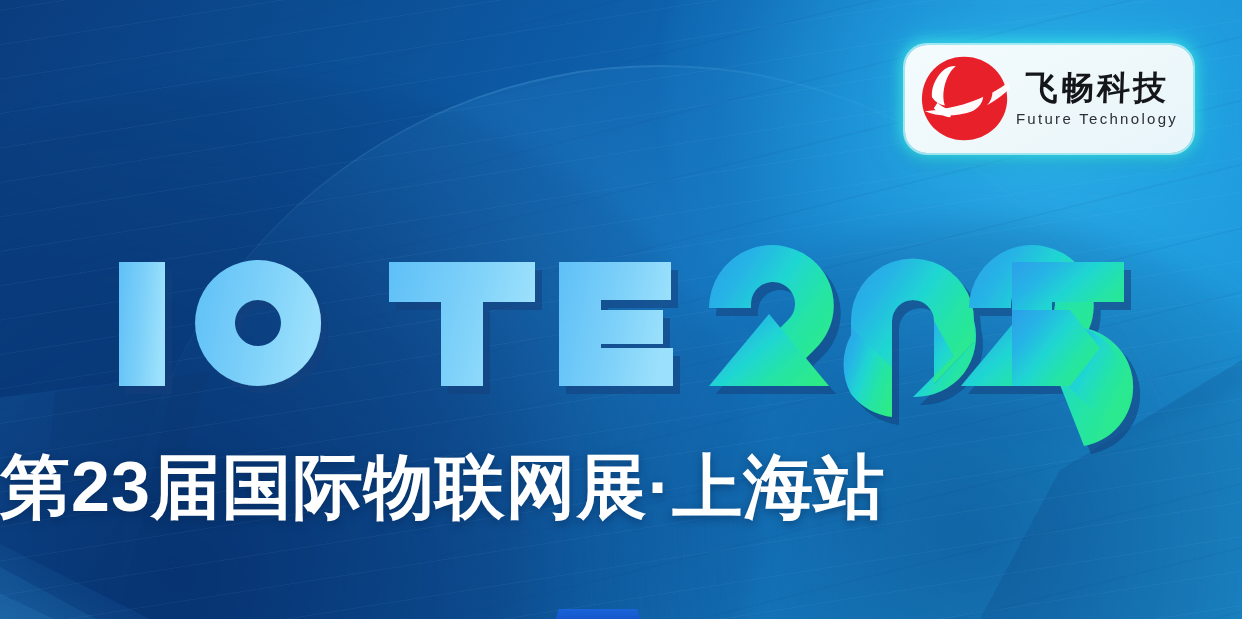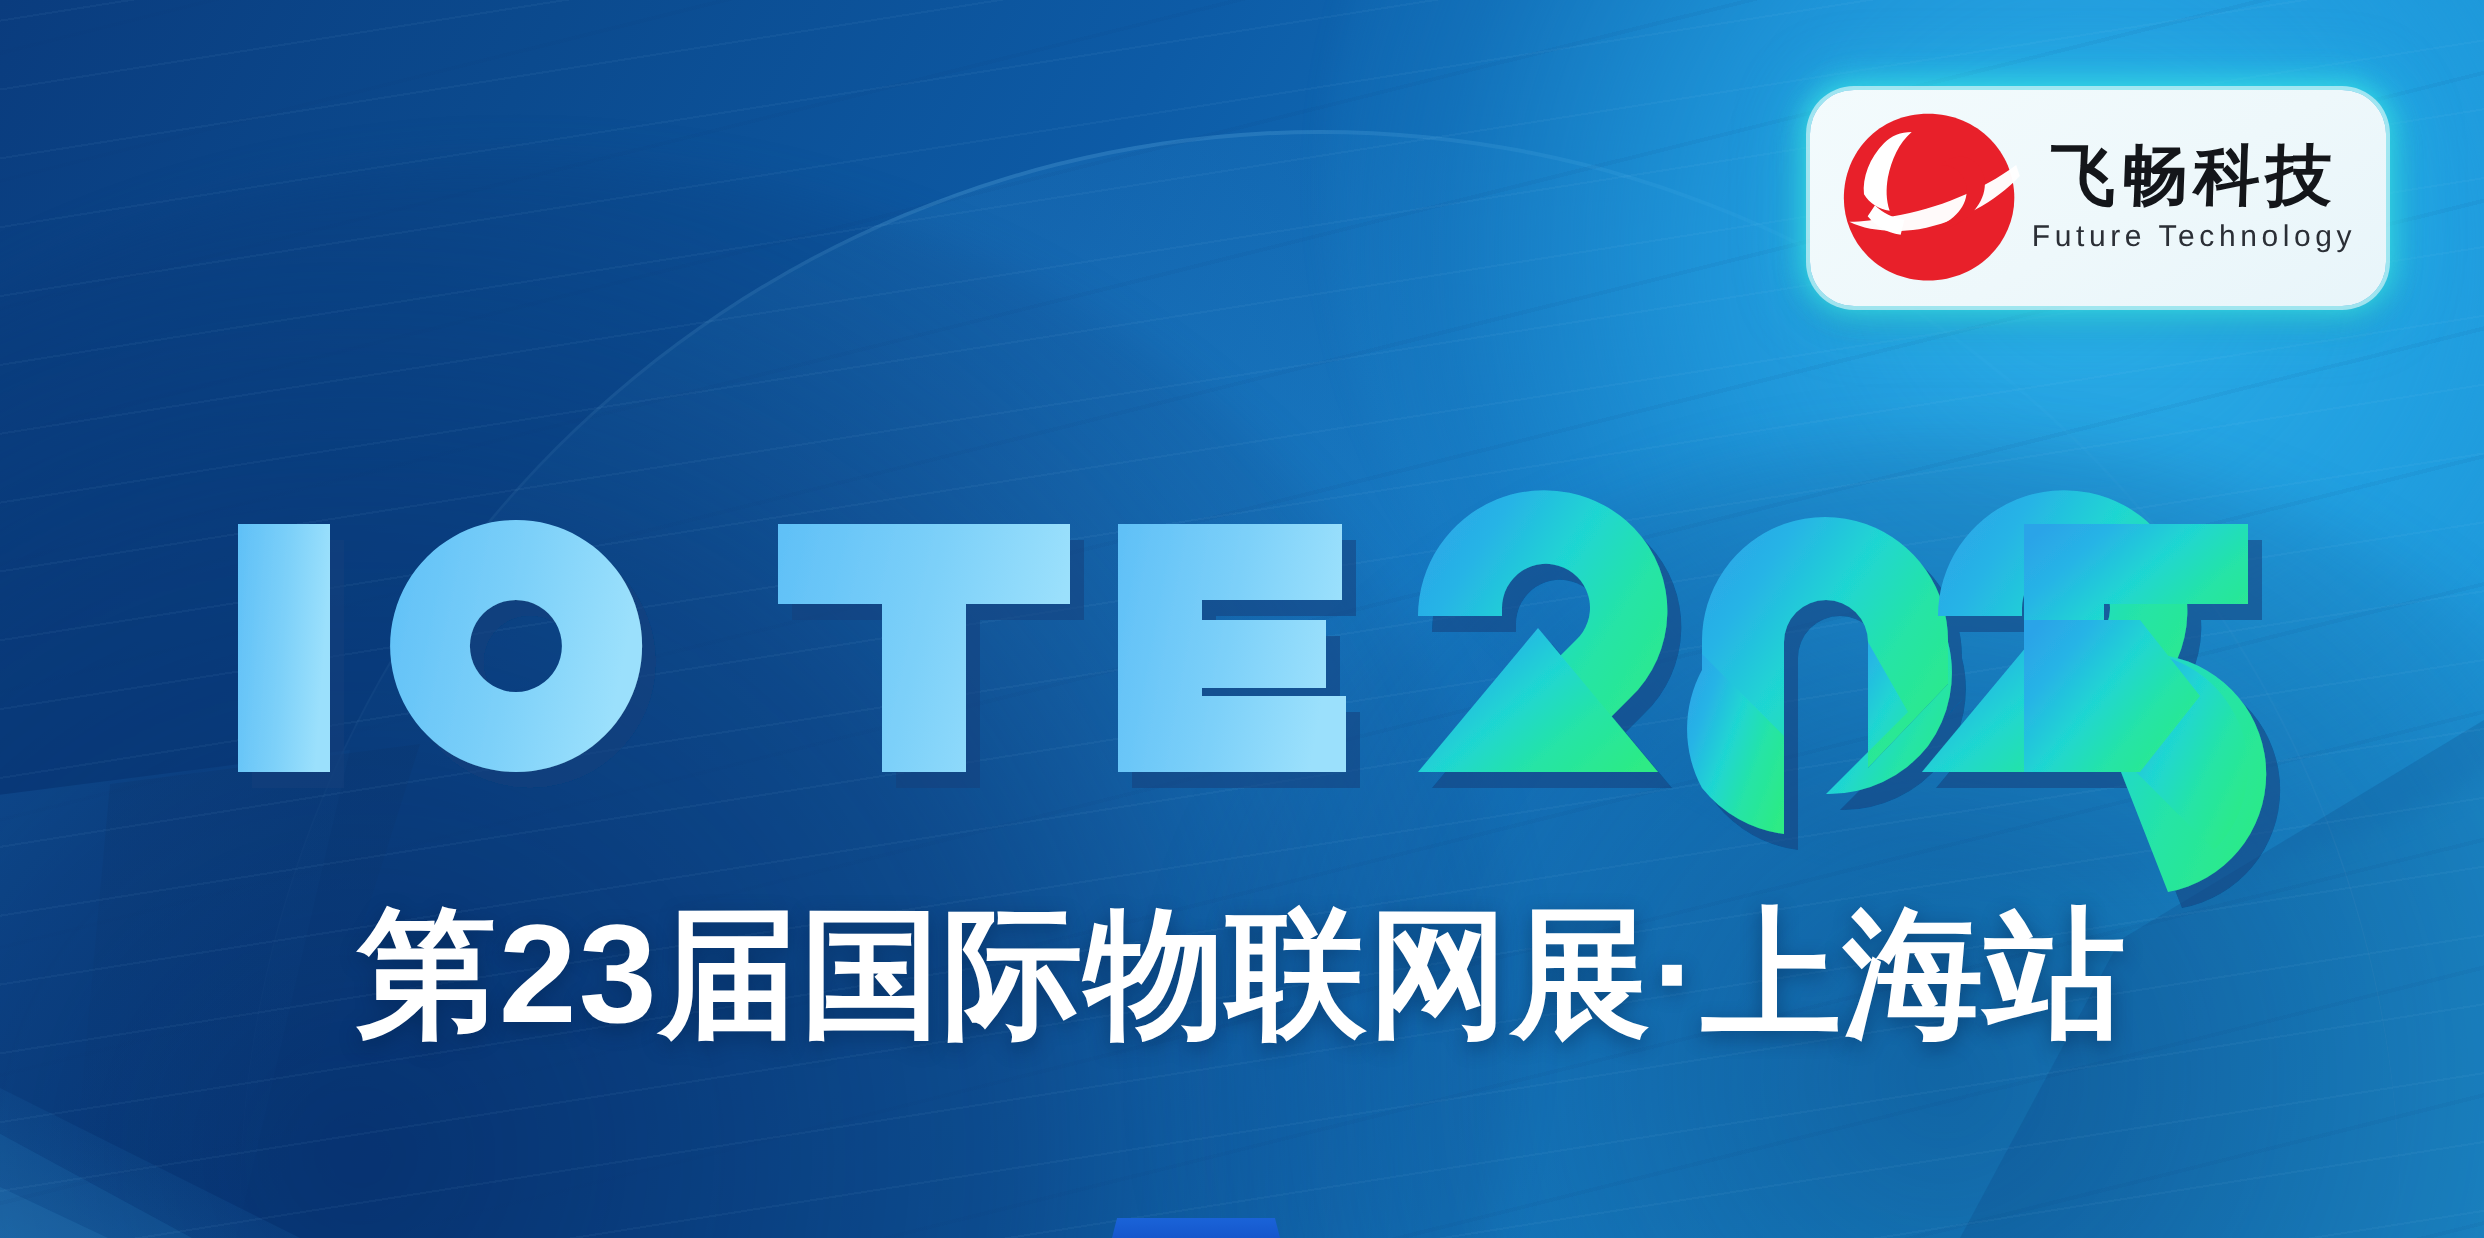--- a/index.html
+++ b/index.html
@@ -202,21 +202,20 @@
     height: 146px;
   }
   .wordmark svg { display: block; overflow: visible; }
 
   
   .subtitle {
     position: absolute;
     left: 0;
     right: 0;
     top: 452px;
-    text-align: center;
     color: #ffffff;
     font-family: "Liberation Sans", sans-serif;
     font-weight: bold;
     font-size: 70px;
     letter-spacing: 1px;
     line-height: 1.0;
     text-shadow: 0 3px 10px rgba(3,30,70,0.45);
     white-space: nowrap;
   }
 </style>

